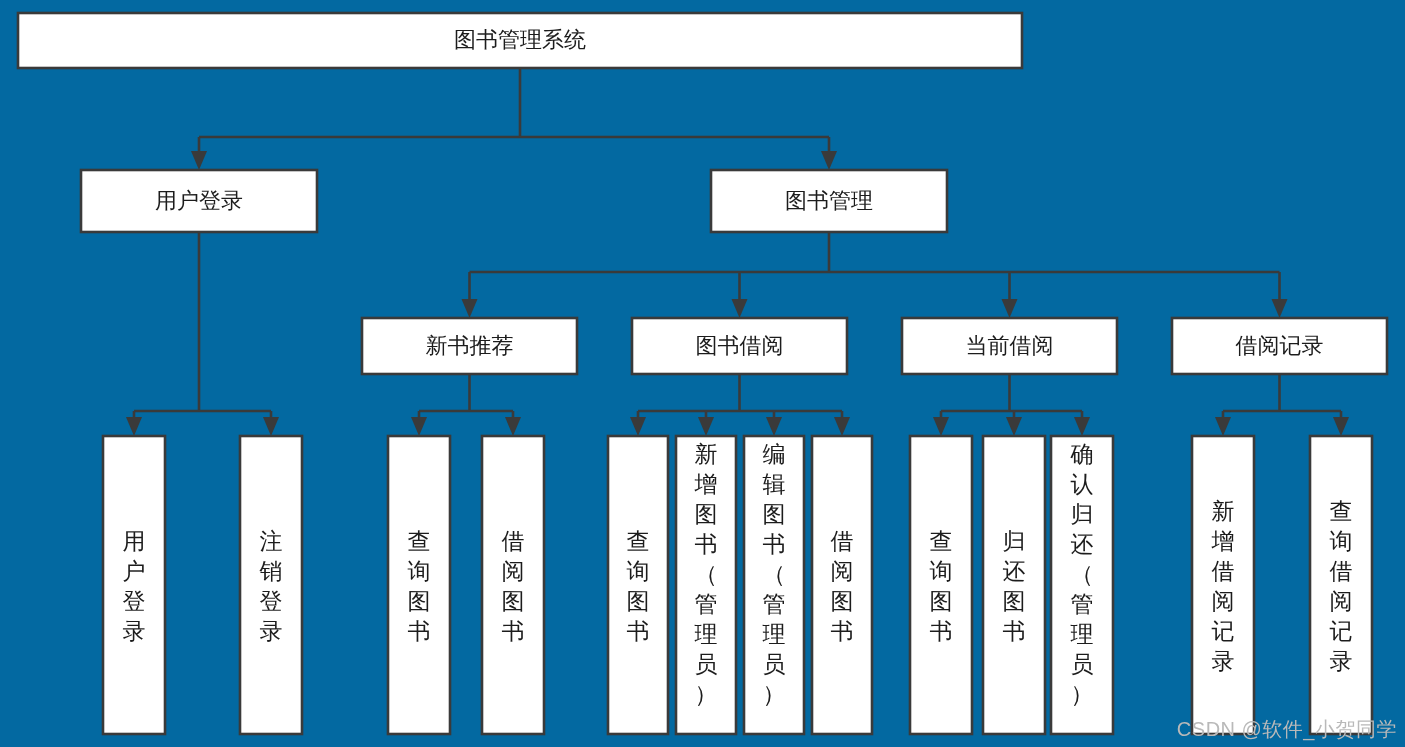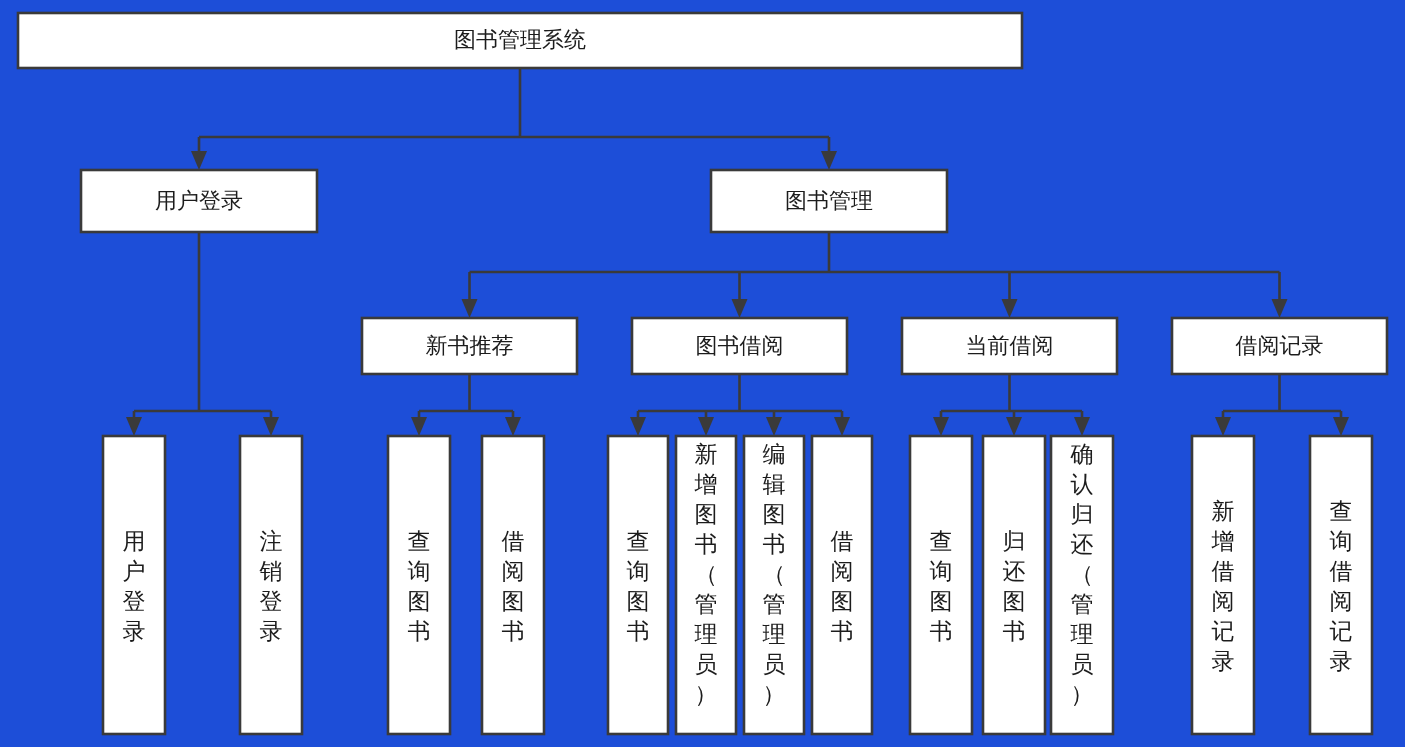--- a/index.html
+++ b/index.html
@@ -7,21 +7,21 @@
     padding: 0;
     background: #ffffff;
   }
   body {
     font-family: "Liberation Sans", "DejaVu Sans", sans-serif;
   }
   #diagram-root {
     position: relative;
     width: 1405px;
     height: 747px;
-    background: #1d4ed8;
+    background: #0369a1;
     overflow: hidden;
   }
   svg#tree-svg {
     position: absolute;
     left: 0;
     top: 0;
     width: 1405px;
     height: 747px;
   }
   .node-box {
@@ -243,13 +243,14 @@
         <g>
           <text x="1341" y="519" class="leaf-label">查</text>
           <text x="1341" y="549" class="leaf-label">询</text>
           <text x="1341" y="579" class="leaf-label">借</text>
           <text x="1341" y="609" class="leaf-label">阅</text>
           <text x="1341" y="639" class="leaf-label">记</text>
           <text x="1341" y="669" class="leaf-label">录</text>
         </g>
       </g>
   </svg>
+  <div class="watermark">CSDN @软件_小贺同学</div>
 </div>
 
 </body></html>

